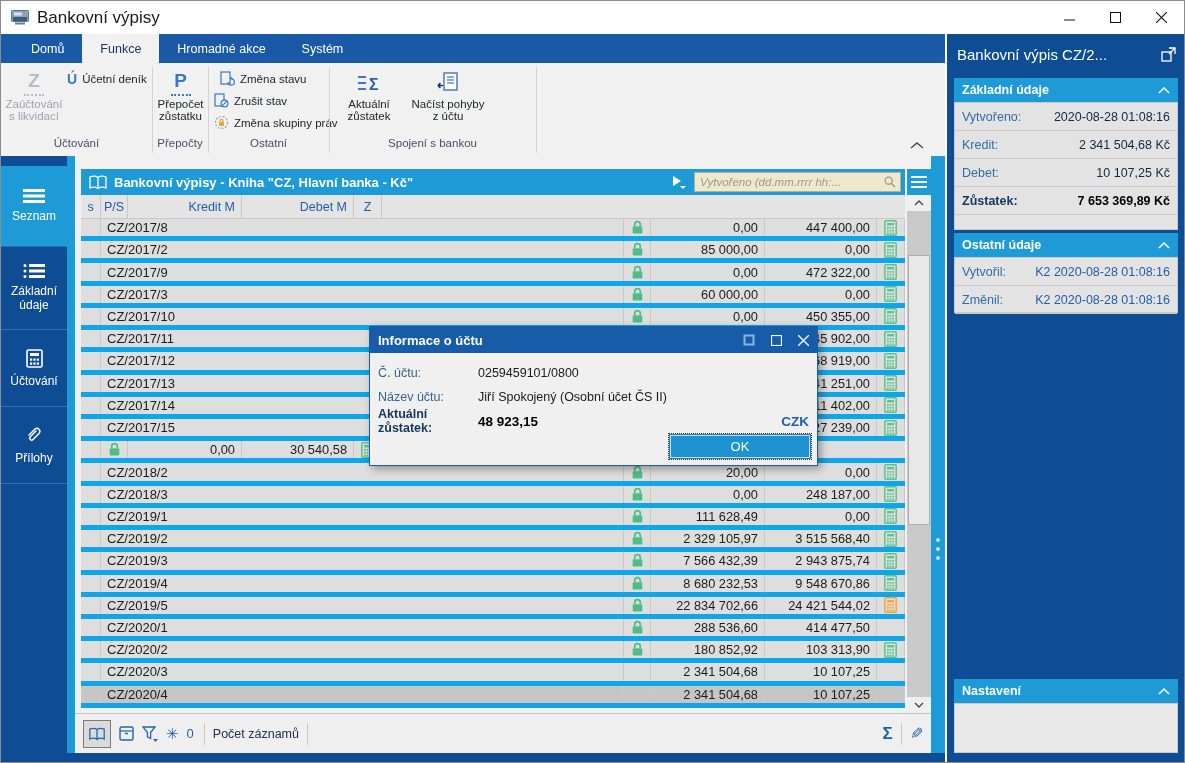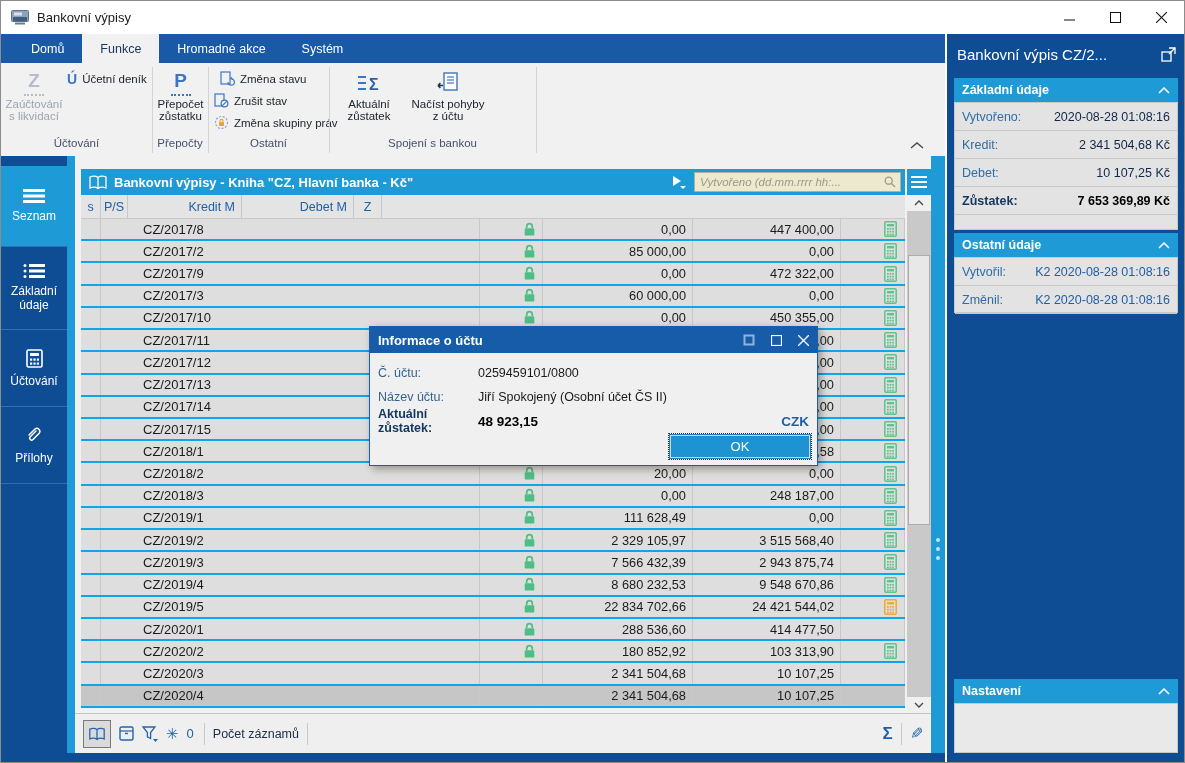--- a/index.html
+++ b/index.html
@@ -1,19 +1,19 @@
 <!DOCTYPE html>
 <html><head>
 <meta charset="utf-8">
 <style>
   html,body{margin:0;padding:0;}
   #app{position:relative;width:1185px;height:763px;background:#0E4C93;font-family:"Liberation Sans",sans-serif;overflow:hidden;border:1px solid #8C8C8C;box-sizing:border-box;}
   
   .titlebar{position:absolute;left:0;top:0;width:100%;height:33px;background:#FFFFFF;display:flex;align-items:center;}
-  .titlebar .title{font-size:13px;color:#1A1A1A;margin-left:8px;}
+  .titlebar .title{font-size:17px;color:#1A1A1A;margin-left:8px;}
   .app-icon{margin-left:10px;width:18px;height:15px;}
   .win-controls{position:absolute;right:0;top:0;height:33px;display:flex;}
   .win-btn{width:46px;height:33px;display:flex;align-items:center;justify-content:center;}
   
   .tabbar{position:absolute;left:0;top:33px;width:944px;height:29px;background:#1959A6;display:flex;align-items:stretch;}
   .tab{padding:0 18px;display:flex;align-items:center;color:#FFFFFF;font-size:12.5px;}
   .tab.first{margin-left:12px;}
   .tab.active{background:#F1F1F1;color:#16345C;}
   
   .ribbon{position:absolute;left:0;top:62px;width:944px;height:93px;background:#F1F1F1;}
@@ -64,21 +64,21 @@
   .colheader{position:absolute;left:6px;top:39px;width:824px;height:24px;background:#E4E4E4;display:flex;align-items:center;font-size:12.5px;color:#1F5FA8;border-bottom:1px solid #C8C8C8;box-sizing:border-box;}
   .colheader>div{border-right:1px solid #C8C8C8;height:100%;display:flex;align-items:center;box-sizing:border-box;}
   .c-s{width:20px;justify-content:center;}
   .c-doklad{flex:1;padding-left:6px;}
   .c-ps{width:27px;justify-content:center;}
   .c-kredit{width:114px;justify-content:flex-end;padding-right:6px;}
   .c-debet{width:112px;justify-content:flex-end;padding-right:6px;}
   .c-z{width:28px;justify-content:center;}
   
   .rows{position:absolute;left:6px;top:63px;width:824px;height:489px;overflow:hidden;background:#EDEDED;}
-  .row{display:flex;height:22.23px;background:#DEDEDE;border-bottom:2px solid #0ea5e9;box-sizing:border-box;font-size:13px;color:#1B1B1B;gap:36px;}
+  .row{display:flex;height:22.23px;background:#DEDEDE;border-bottom:5px solid #0ea5e9;box-sizing:border-box;font-size:13px;color:#1B1B1B;}
   .row>div{border-right:1px solid #C8C8C8;display:flex;align-items:center;box-sizing:border-box;}
   .row .c-kredit,.row .c-debet{font-size:12.8px;}
   .row.selected{background:#C6C6C6;}
   
   .vscroll{position:absolute;left:832px;top:39px;width:24px;height:518px;background:#C9C9C9;}
   .vs-btn{position:absolute;left:0;width:24px;height:16px;background:#F0F0F0;display:flex;align-items:center;justify-content:center;}
   .vs-thumb{position:absolute;left:1px;top:60px;width:22px;height:270px;background:#E8E8E8;border:1px solid #ADADAD;box-sizing:border-box;}
   
   .statusbar{position:absolute;left:0;top:557px;width:856px;height:40px;background:#EFEFEF;border-top:1px solid #C4C4C4;display:flex;align-items:center;box-sizing:border-box;padding:0 8px;}
   .sb-sep{width:1px;height:22px;background:#C8C8C8;margin:0 8px;}
@@ -593,21 +593,20 @@
                   <rect x="8.2" y="9.8" width="1.7" height="1.7"></rect>
                   <rect x="3" y="12.6" width="1.7" height="1.7"></rect>
                   <rect x="5.6" y="12.6" width="1.7" height="1.7"></rect>
                   <rect x="8.2" y="12.6" width="1.7" height="1.7"></rect>
                 </g>
               </svg>
             </div>
           </div>
           <div class="row">
             <div class="c-s"></div>
-            <div class="c-doklad">CZ/2018/1</div>
             <div class="c-ps" style="justify-content:center;">
               <svg width="13" height="15" viewBox="0 0 13 15">
                 <path d="M3.7 6.2V4.4a2.8 2.8 0 0 1 5.6 0v1.8" fill="none" stroke="#4FBE85" stroke-width="1.7"></path>
                 <rect x="1.7" y="6.2" width="9.6" height="7.4" rx="1.2" fill="#4FBE85"></rect>
               </svg>
             </div>
             <div class="c-kredit" style="justify-content:flex-end;padding-right:6px;">0,00</div>
             <div class="c-debet" style="justify-content:flex-end;padding-right:6px;">30 540,58</div>
             <div class="c-z" style="justify-content:center;">
               <svg width="13" height="16" viewBox="0 0 13 16">

